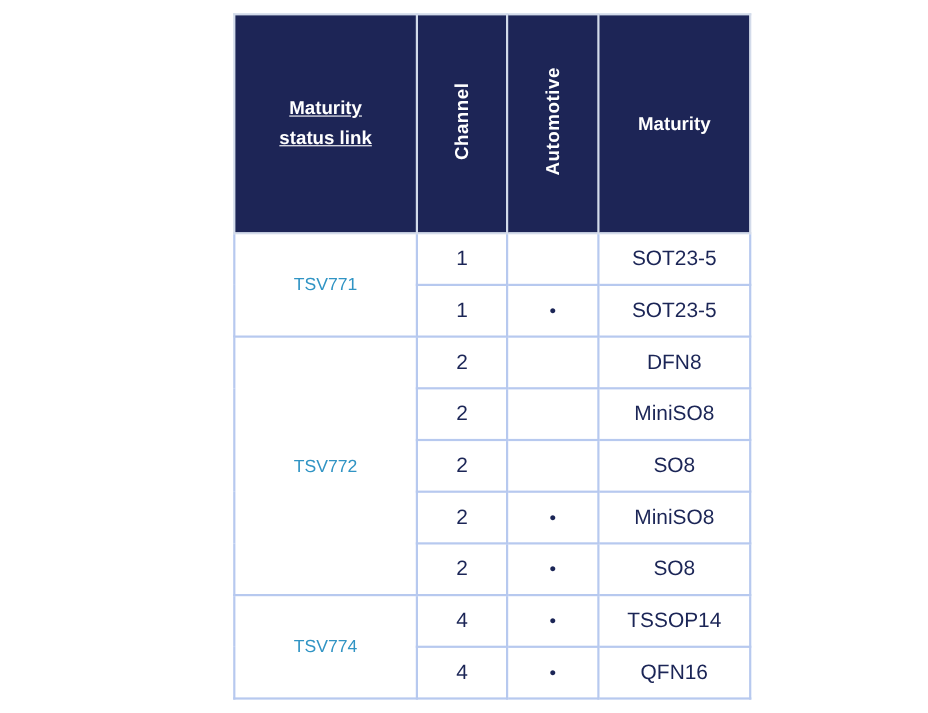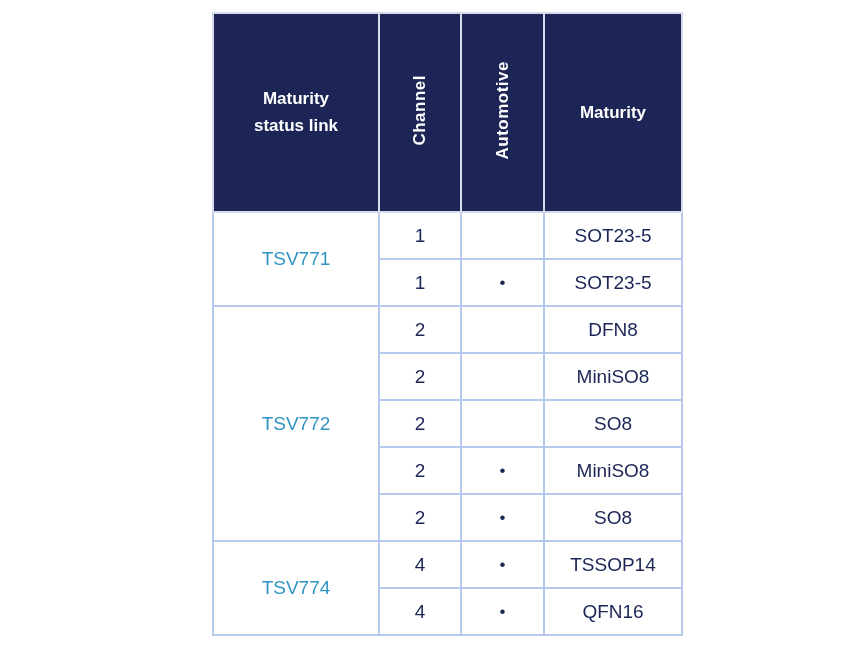--- a/index.html
+++ b/index.html
@@ -31,20 +31,21 @@
     font-weight: bold;
     font-size: 17px;
     text-align: center;
     vertical-align: middle;
     border: 2px solid #d3dbea;
   }
   .wrap-narrow {
     display: inline-block;
     max-width: 98px;
     line-height: 1.55;
+    text-decoration: underline;
   }
   .vertical {
     display: inline-block;
     writing-mode: vertical-rl;
     transform: rotate(180deg);
     white-space: nowrap;
     letter-spacing: 0.5px;
   }
 
   
@@ -54,21 +55,21 @@
     background: #ffffff;
     color: #1b2556;
     font-size: 19px;
     text-align: center;
     vertical-align: middle;
   }
   td.link-cell a {
     color: #3094c4;
     text-decoration: none;
     cursor: pointer;
-    font-size: 19px;
+    font-size: 16px;
   }
   td.automotive-cell {
     font-size: 17px;
     color: #1b2556;
   }
 </style>
 </head>
 <body>
 
 <div class="page">

